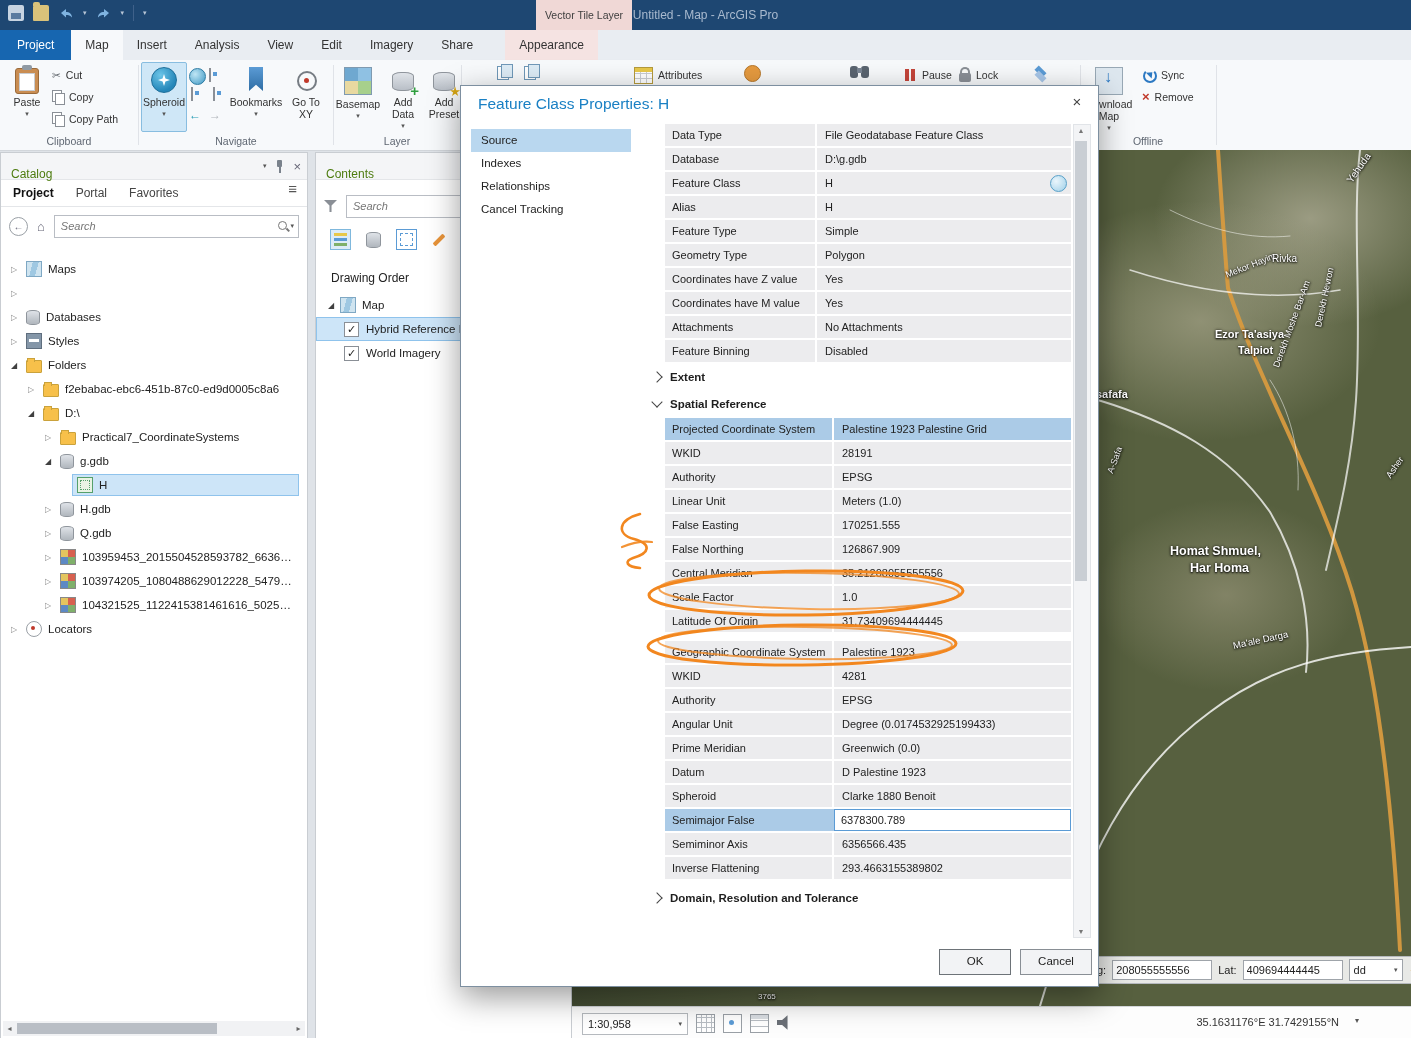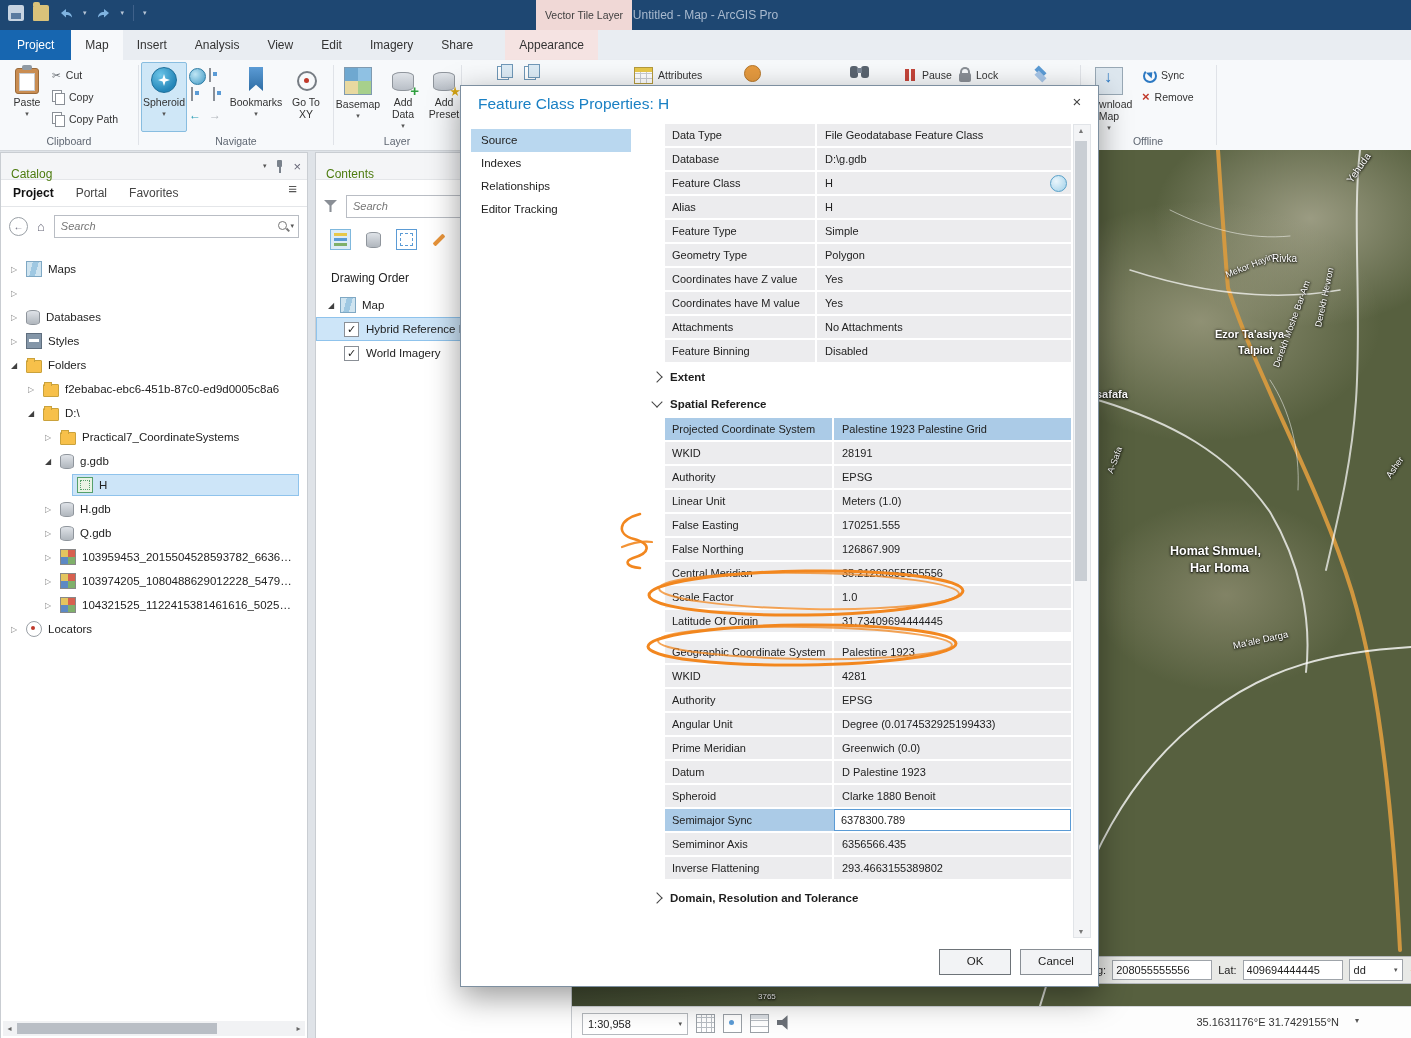--- a/index.html
+++ b/index.html
@@ -586,21 +586,21 @@
       </div>
   </div>
 
   <div id="dlg">
     <div class="dlg-title">Feature Class Properties: H</div>
     <div class="dlg-close">×</div>
     <div id="dlg-nav">
         <div class="dnav sel">Source</div>
         <div class="dnav">Indexes</div>
         <div class="dnav">Relationships</div>
-        <div class="dnav">Editor Tracking</div>
+        <div class="dnav">Cancel Tracking</div>
       </div>
     <div class="dlg-body">
       <div id="rows-general">
           <div class="prow gen">
             <div class="pname">Data Type</div>
             <div class="pval">File Geodatabase Feature Class</div>
           </div>
           <div class="prow gen">
             <div class="pname">Database</div>
             <div class="pval">D:\g.gdb</div>
@@ -707,21 +707,21 @@
           </div>
           <div class="prow sp">
             <div class="pname">Datum</div>
             <div class="pval">D Palestine 1923</div>
           </div>
           <div class="prow sp">
             <div class="pname">Spheroid</div>
             <div class="pval">Clarke 1880 Benoit</div>
           </div>
           <div class="prow sp hl">
-            <div class="pname">Semimajor Sync</div>
+            <div class="pname">Semimajor False</div>
             <div class="pval edit">6378300.789</div>
           </div>
           <div class="prow sp">
             <div class="pname">Semiminor Axis</div>
             <div class="pval">6356566.435</div>
           </div>
           <div class="prow sp">
             <div class="pname">Inverse Flattening</div>
             <div class="pval">293.4663155389802</div>
           </div>

